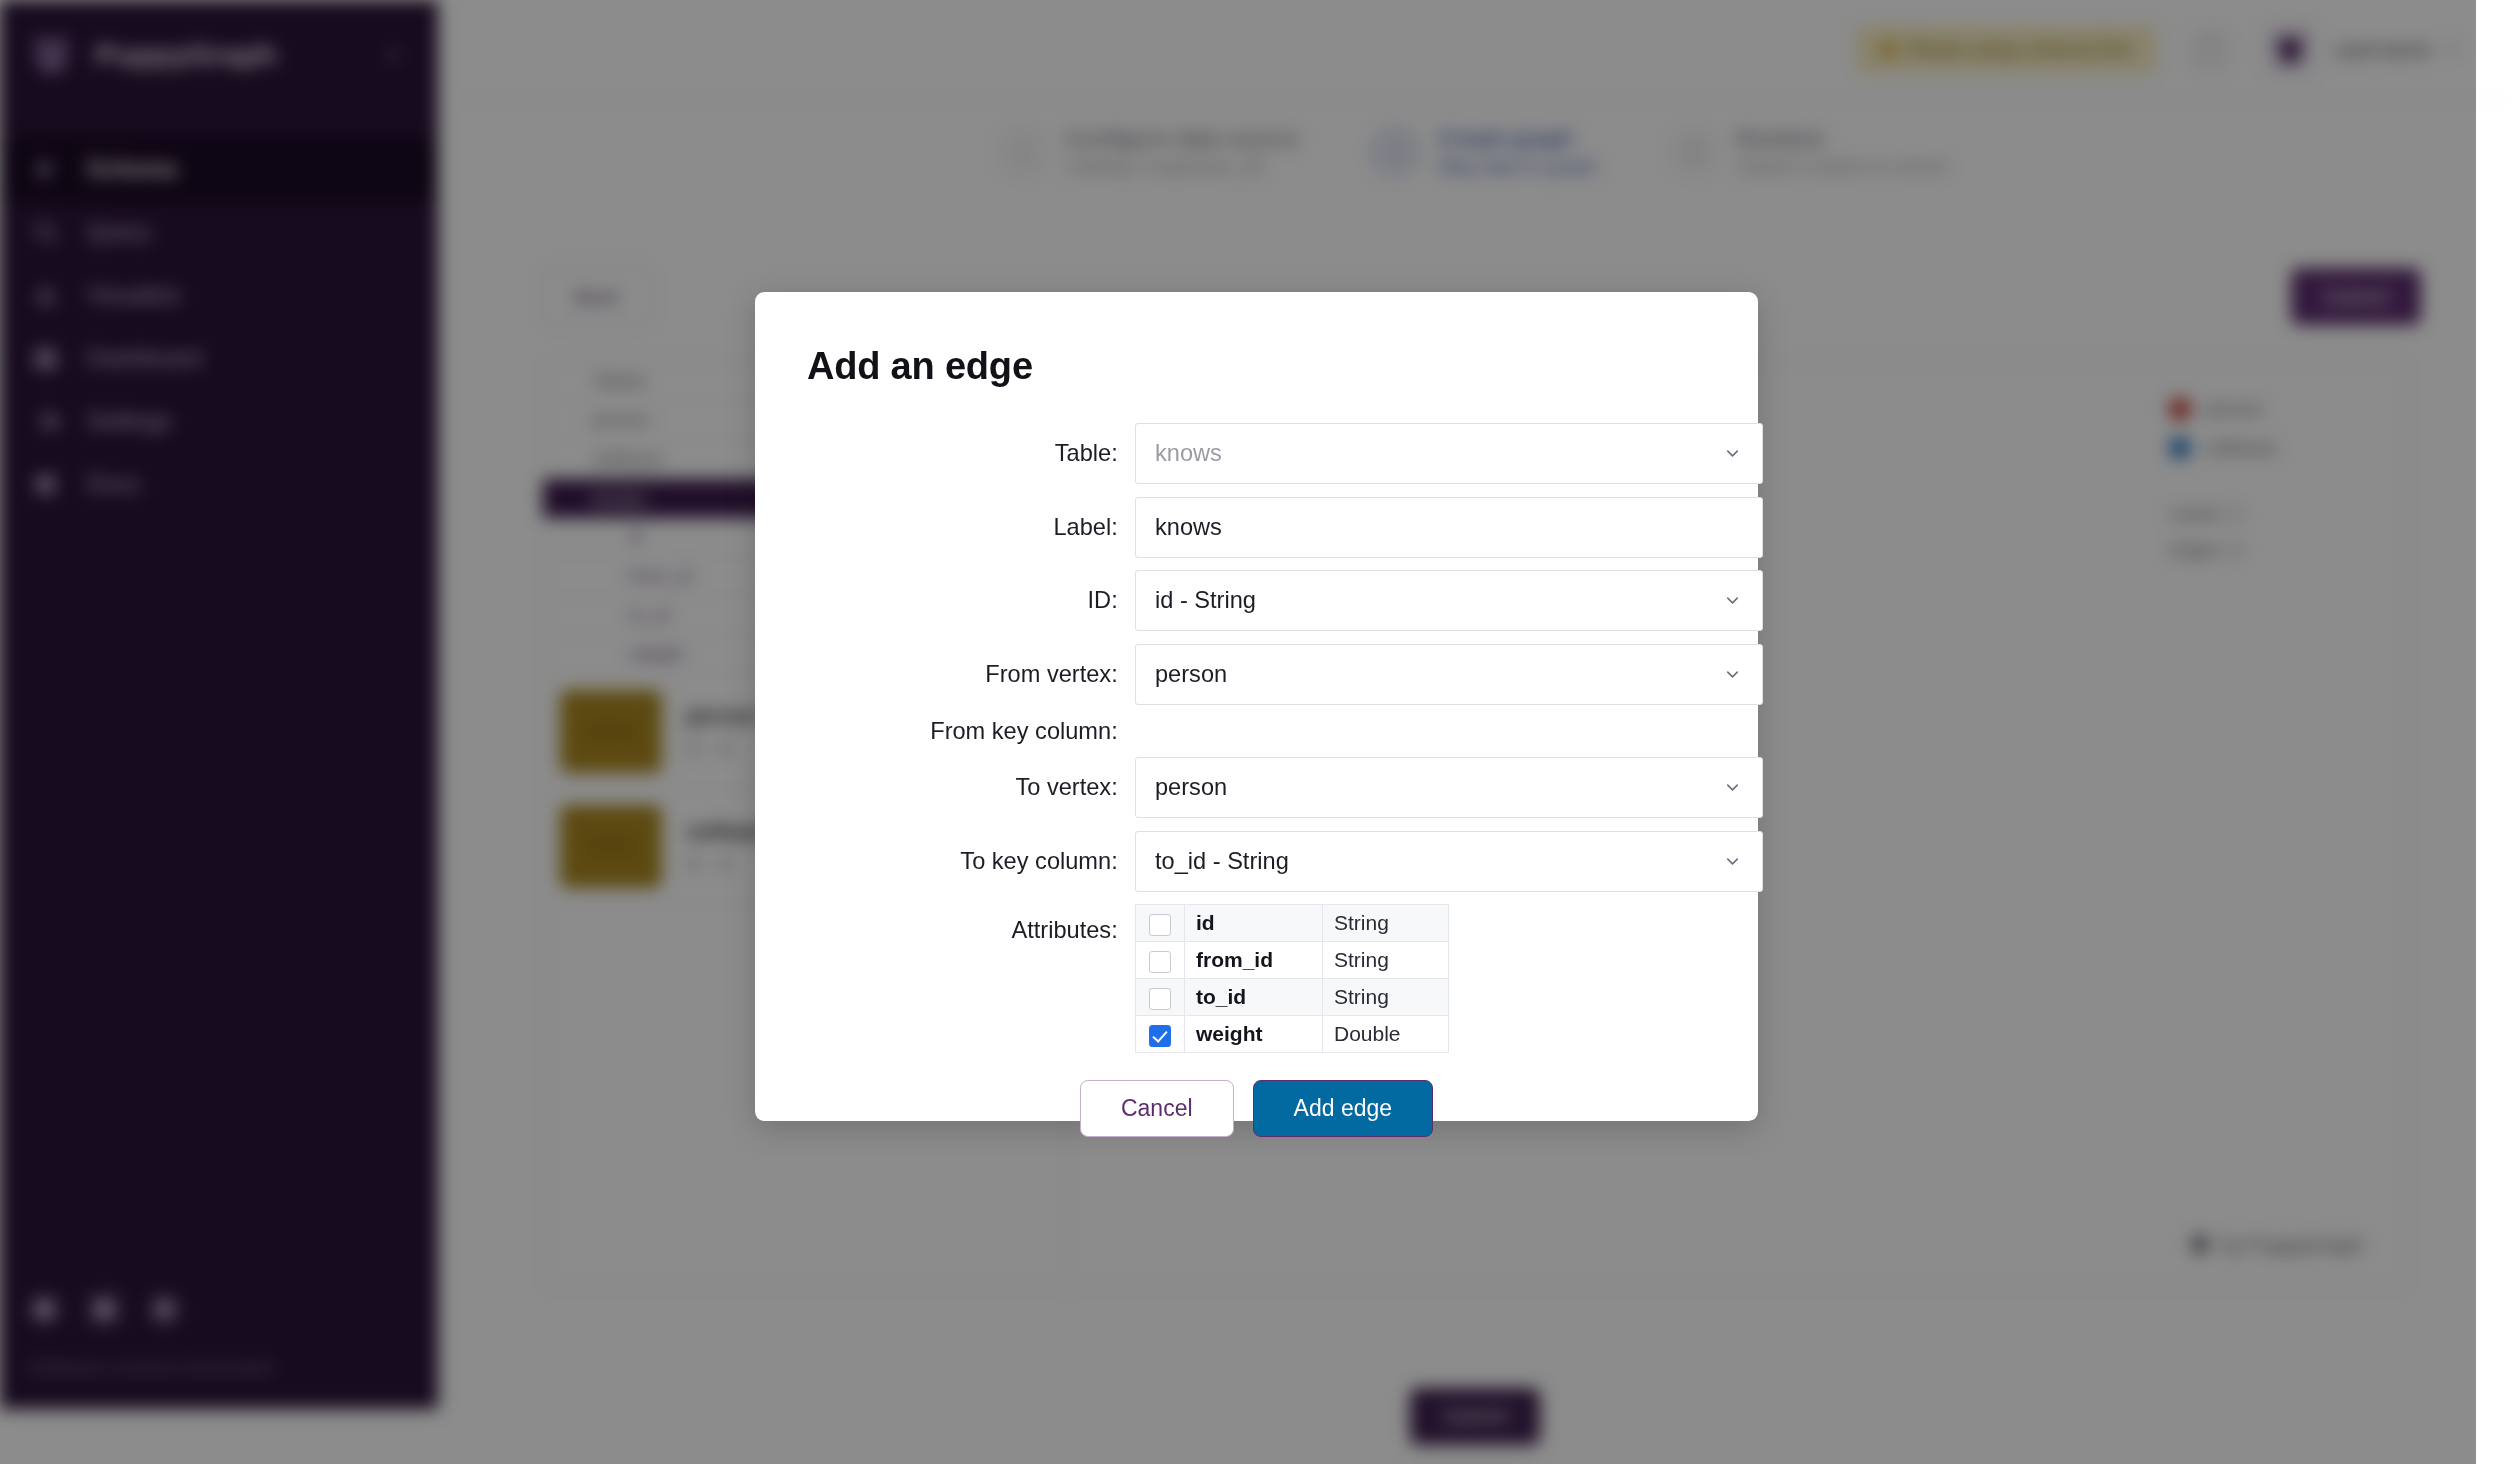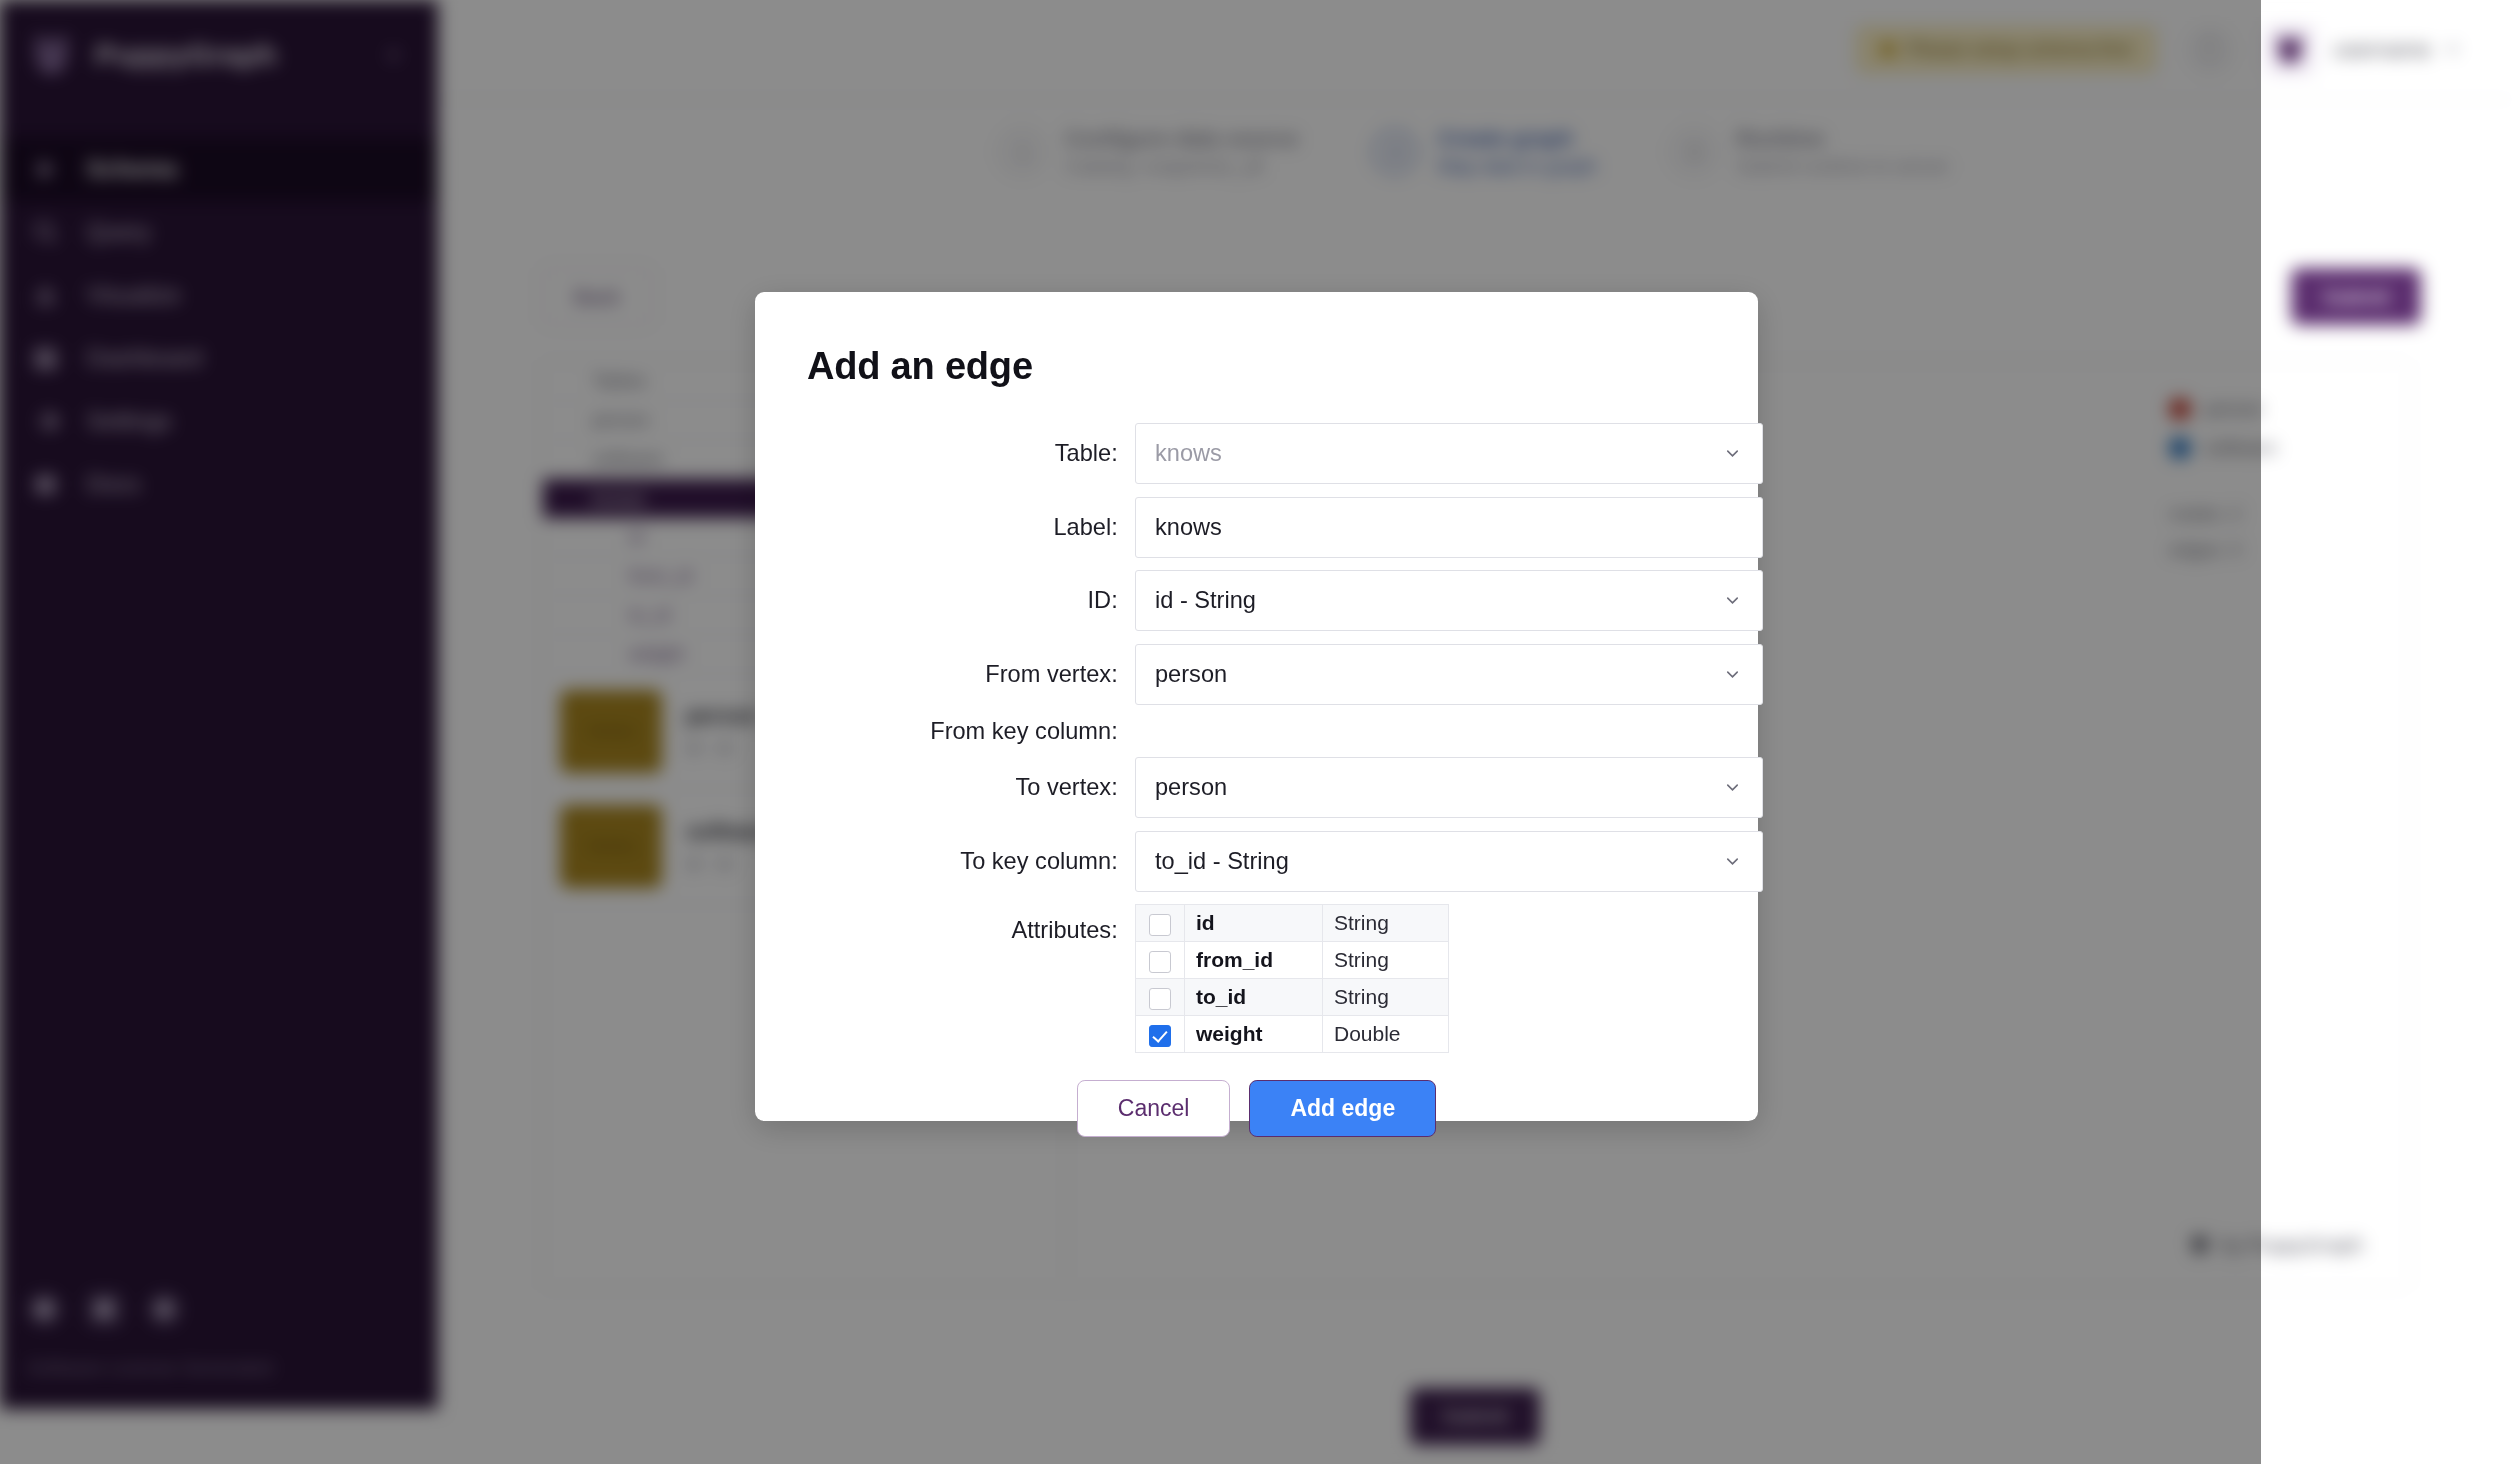--- a/index.html
+++ b/index.html
@@ -8,21 +8,21 @@
   html, body {
     width: 2512px;
     height: 1465px;
     overflow: hidden;
     font-family: "Liberation Sans", sans-serif;
     background: #ffffff;
   }
 
   #app {
     position: relative;
-    width: 2261px;
+    width: 2476px;
     height: 1465px;
   }
 
   
   #backdrop-layer {
     position: absolute;
     inset: 0;
     filter: blur(8.6px);
     -webkit-filter: blur(8.6px);
   }
@@ -418,25 +418,25 @@
     cursor: pointer;
     padding: 0 40px;
   }
   .btn-cancel {
     border: 1.6px solid #c5aed0;
     background: #ffffff;
     color: #5b2d6e;
     min-width: 118px;
   }
   .btn-primary {
-    background: #3b82f6;
+    background: #0369a1;
     color: #ffffff;
     border: 1.6px solid #5b2d6e;
     min-width: 148px;
-    font-weight: 700;
+    font-weight: 400;
   }
 </style>
 </head>
 <body>
 
 <div id="app">
 
   <div id="backdrop-layer">
 
     <div class="sidebar">

